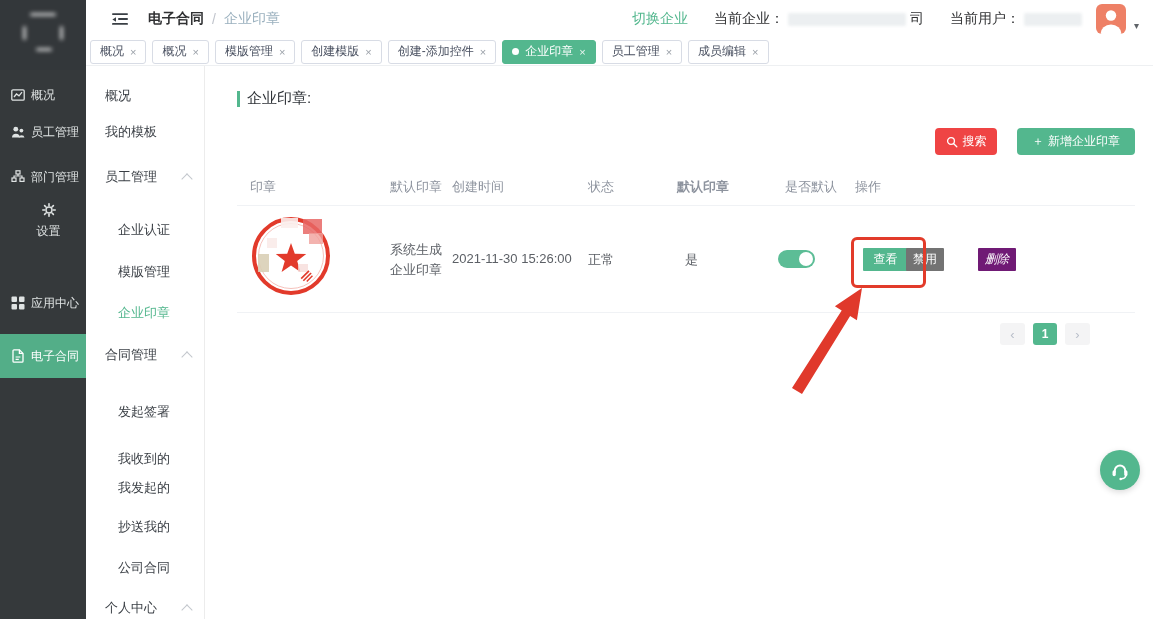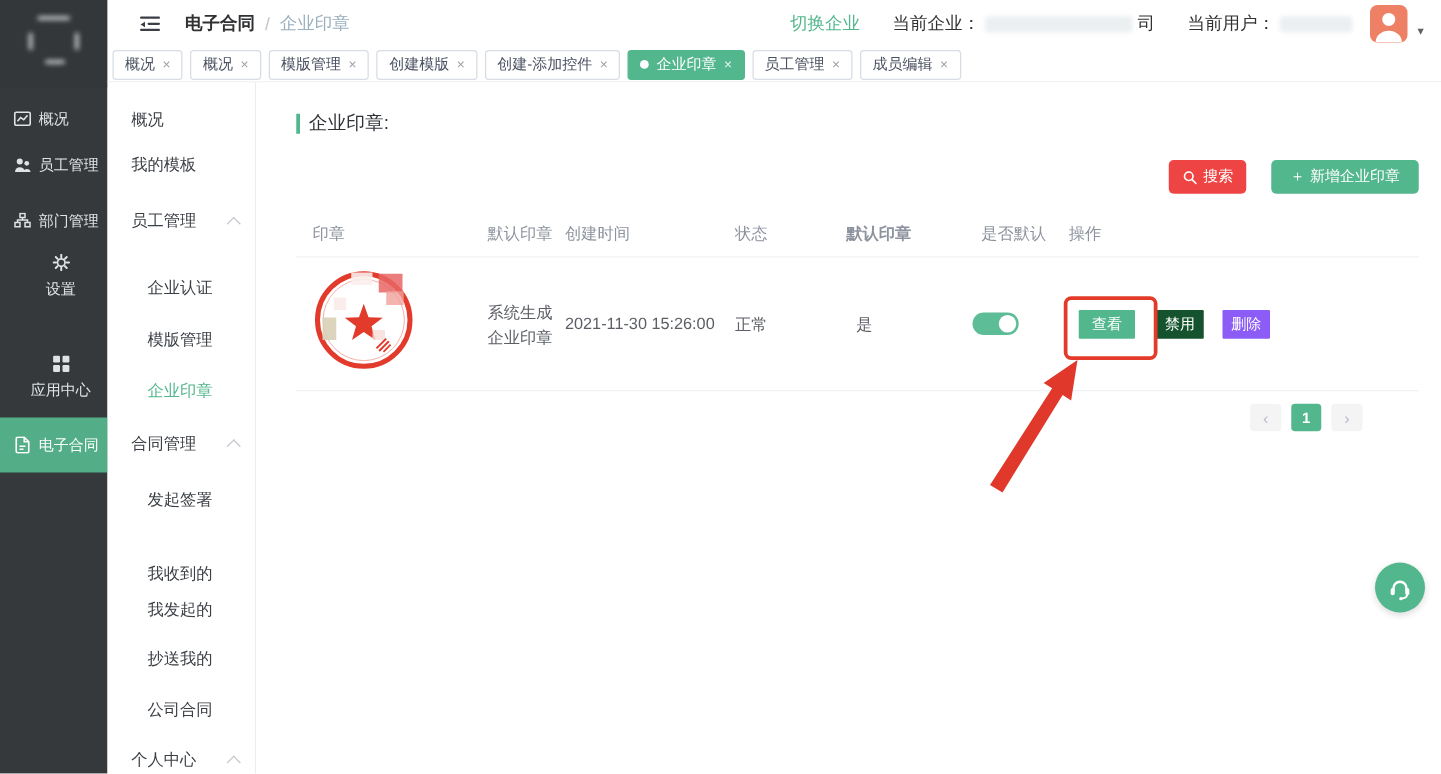--- a/index.html
+++ b/index.html
@@ -59,22 +59,22 @@
   .btn-add{position:absolute;left:812px;top:62px;width:118px;height:27px;background:#53b78e;font-size:12px;gap:4px;}
 
   .th{position:absolute;top:112px;font-size:13px;color:#8d939e;}
   .row-line{position:absolute;left:32px;width:898px;height:1px;background:#f0f2f5;}
   .cell{position:absolute;font-size:13px;color:#5c6066;}
   .seal{position:absolute;left:46px;top:146px;}
   .toggle{position:absolute;left:573px;top:184px;width:37px;height:18px;border-radius:9px;background:#5cbd96;cursor:pointer;}
   .toggle .knob{position:absolute;right:2px;top:2px;width:14px;height:14px;border-radius:50%;background:#fff;}
   .btn-mini{position:absolute;top:182px;height:23px;border:none;border-radius:1px;color:#fff;font-size:12px;cursor:pointer;font-family:inherit;}
   .btn-view{left:658px;width:45px;background:#53b78e;}
-  .btn-disable{left:720px;width:38px;background:#14532d;}
-  .btn-delete{left:773px;width:38px;background:#8b5cf6;}
+  .btn-disable{left:701px;width:38px;background:#737373;}
+  .btn-delete{left:773px;width:38px;background:#701a75;font-style:italic;}
   .red-box{position:absolute;left:646px;top:171px;width:69px;height:45px;border:3px solid #e23b2a;border-radius:6px;pointer-events:none;}
   .anno-arrow{position:absolute;left:575px;top:214px;pointer-events:none;}
 
   .pg{position:absolute;top:257px;height:22px;border-radius:3px;display:flex;align-items:center;justify-content:center;
       font-size:13px;cursor:pointer;box-sizing:border-box;}
   .pg-prev{left:795px;width:25px;background:#f4f4f5;color:#b8bec9;}
   .pg-page{left:828px;width:24px;background:#53b78e;color:#fff;font-size:12px;font-weight:bold;}
   .pg-next{left:860px;width:25px;background:#f4f4f5;color:#b8bec9;}
 
   .support-btn{position:absolute;left:895px;top:384px;width:40px;height:40px;border-radius:50%;background:#53b78e;
@@ -131,21 +131,21 @@
             <line x1="7" y1="0.8" x2="7" y2="2.8"></line>
           <line x1="10" y1="10" x2="11.4" y2="11.4"></line>
             <line x1="2.6" y1="2.6" x2="4" y2="4"></line>
           <line x1="10" y1="4" x2="11.4" y2="2.6"></line>
             <line x1="2.6" y1="11.4" x2="4" y2="10"></line>
         </g>
       </svg>
       <span>设置</span>
     </div>
 
-    <div class="dnav" style="top:284px;flex-direction:column;">
+    <div class="dnav" style="top:284px;">
       <svg width="14" height="14" viewBox="0 0 14 14">
         <rect x="0.5" y="0.5" width="5.5" height="5.5" rx="1" fill="#dfe3e3"></rect>
         <rect x="8" y="0.5" width="5.5" height="5.5" rx="1" fill="#dfe3e3"></rect>
         <rect x="0.5" y="8" width="5.5" height="5.5" rx="1" fill="#dfe3e3"></rect>
         <rect x="8" y="8" width="5.5" height="5.5" rx="1" fill="#dfe3e3"></rect>
       </svg>
       <span>应用中心</span>
     </div>
 
     <div class="dnav active" style="top:334px;">
@@ -233,21 +233,21 @@
       <span>员工管理</span>
       <span class="caret-up"></span>
     </div>
     <div class="snav sub" style="top:155px;">企业认证</div>
     <div class="snav sub" style="top:197px;">模版管理</div>
     <div class="snav sub active" style="top:238px;">企业印章</div>
     <div class="snav group" style="top:280px;">
       <span>合同管理</span>
       <span class="caret-up"></span>
     </div>
-    <div class="snav sub" style="top:325px;">发起签署</div>
+    <div class="snav sub" style="top:337px;">发起签署</div>
     <div class="snav sub" style="top:384px;">我收到的</div>
     <div class="snav sub" style="top:413px;">我发起的</div>
     <div class="snav sub" style="top:452px;">抄送我的</div>
     <div class="snav sub" style="top:493px;">公司合同</div>
     <div class="snav group" style="top:533px;">
       <span>个人中心</span>
       <span class="caret-up"></span>
     </div>
   </div>
 

